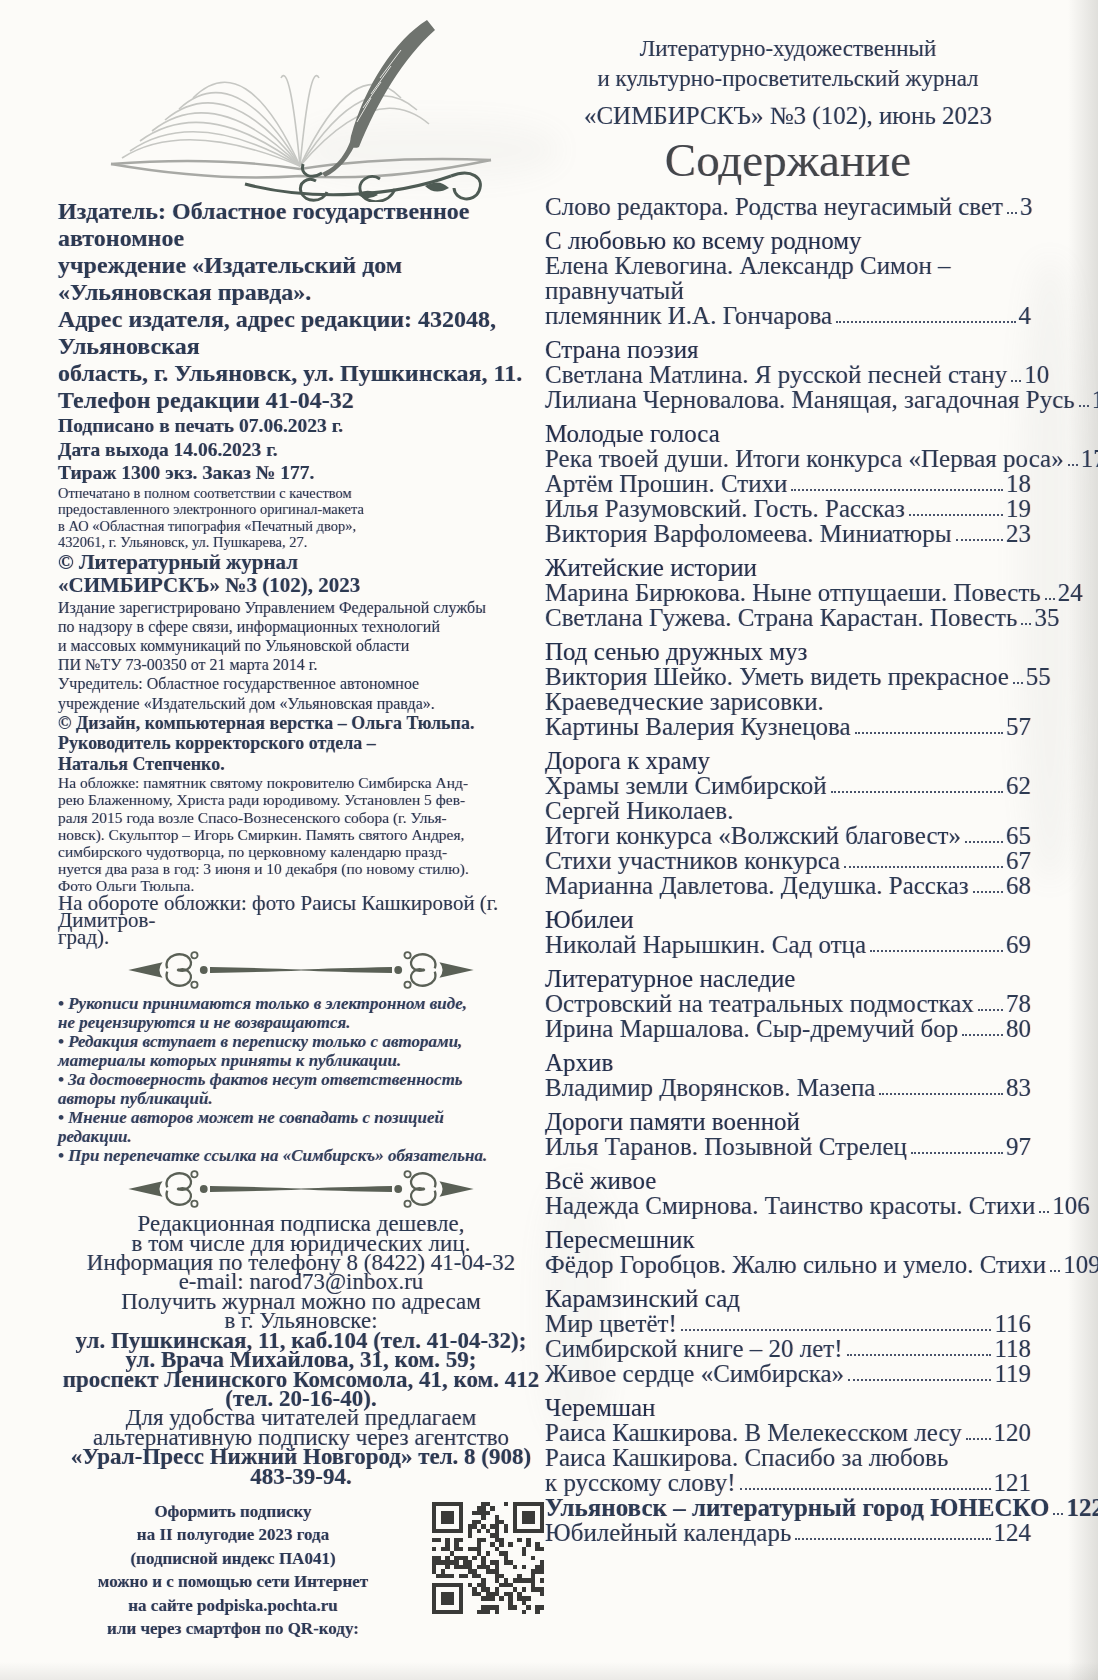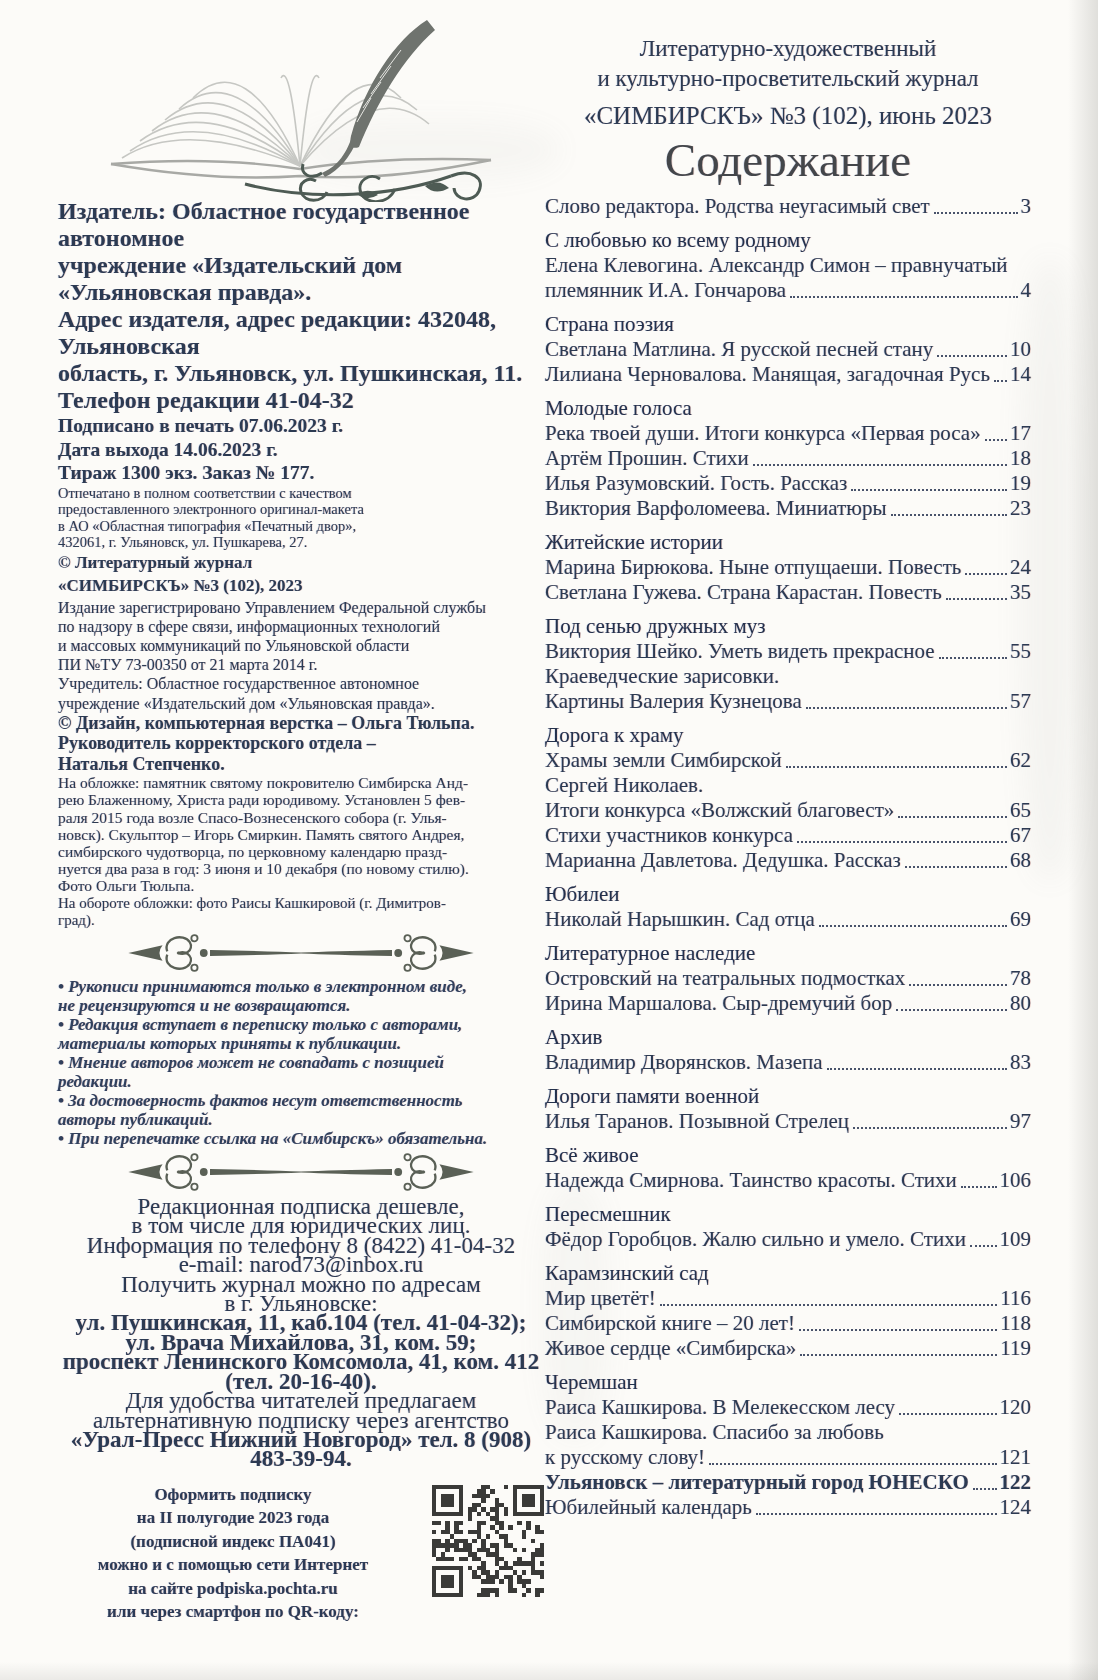--- a/index.html
+++ b/index.html
@@ -23,45 +23,45 @@
   
   .book-orn{position:absolute;left:95px;top:6px;width:420px;height:196px;}
 
   
   .col-left{position:absolute;left:58px;top:198px;width:486px;}
   .col-left p{margin:0;}
   .pre{white-space:pre-line;}
   .imp-p1{font-size:24px;line-height:27px;font-weight:bold;margin-bottom:11px;}
   .imp-dates{font-size:19.5px;line-height:23.5px;font-weight:bold;margin-bottom:13px;}
   .imp-printed{font-size:14.5px;line-height:16.5px;margin-bottom:18px;}
-  .imp-copy{font-size:17px;line-height:23.5px;font-weight:bold;margin-bottom:11px;}
+  .imp-copy{font-size:21px;line-height:23.5px;font-weight:bold;margin-bottom:11px;}
   .imp-reg{font-size:16px;line-height:19.2px;margin-bottom:8px;}
   .imp-design{font-size:18px;line-height:20.5px;font-weight:bold;margin-bottom:8px;}
   .imp-cover{font-size:15.5px;line-height:17.2px;text-align:justify;margin-bottom:1px;}
-  .imp-back{font-size:15px;line-height:17.2px;margin-bottom:2px;}
+  .imp-back{font-size:21px;line-height:17.2px;margin-bottom:2px;}
   .divider{display:block;width:380px;height:42px;margin:3px auto 3px auto;}
   #notices{list-style:none;margin:2px 0 0 0;padding:0;font-style:italic;font-size:17px;line-height:19px;font-weight:bold;color:#31405c;}
   #notices li{white-space:pre-line;}
   #notices li::before{content:"• ";}
   #subscription{text-align:center;font-size:23px;line-height:19.4px;margin-top:4px;}
   #subscription p{margin:0;}
   #subscription p.b{font-weight:bold;}
   .qr-row{display:flex;margin-top:14px;align-items:flex-start;}
   #qr-lines{width:352px;text-align:center;font-weight:bold;font-size:17px;line-height:23.5px;color:#2c3a55;}
   #qr-lines p{margin:0;}
   .qr-box{margin-left:24px;margin-top:2px;}
   #qr-svg{width:112px;height:112px;fill:#3a3a38;shape-rendering:crispEdges;}
 
   
   .col-right{position:absolute;left:545px;top:34px;width:486px;}
   .masthead{text-align:center;}
   .mh1,.mh2{font-size:23px;line-height:30px;}
   .mh3{font-size:25px;line-height:36px;margin-top:4px;}
   .contents-title{font-size:47px;line-height:52px;text-align:center;color:#43464a;margin:0 0 8px 0;font-weight:normal;}
-  .toc{font-size:21px;}
+  .toc{font-size:25px;}
   .toc-h{font-weight:normal;line-height:25px;margin-top:9px;color:#24314c;}
   .toc-t{line-height:25px;}
   .toc-e{display:flex;align-items:baseline;line-height:25px;}
   .toc-e.b .tt,.toc-e.b .pg{font-weight:bold;}
   .toc-e .tt{white-space:nowrap;}
   .toc-e .dots{flex:1;min-width:10px;border-bottom:2.4px dotted #49536b;align-self:flex-end;margin:0 3px 5px 4px;}
   .toc-e .pg{white-space:nowrap;}
 </style>
 </head>
 <body>
@@ -170,24 +170,24 @@
         <circle fill="#5a6056" cx="105" cy="27" r="5"></circle>
         <path fill="#5a6056" d="M113,23 Q190,24.6 230,26.4 L230,27.6 Q190,29.4 113,31 Z"></path>
       </g>
     </svg>
 
     <ul id="notices">
         <li>Рукописи принимаются только в электронном виде,
 не рецензируются и не возвращаются.</li>
         <li>Редакция вступает в переписку только с авторами,
 материалы которых приняты к публикации.</li>
+        <li>За достоверность фактов несут ответственность
+авторы публикаций.</li>
         <li>Мнение авторов может не совпадать с позицией
 редакции.</li>
-        <li>За достоверность фактов несут ответственность
-авторы публикаций.</li>
         <li>При перепечатке ссылка на «Симбирскъ» обязательна.</li>
       </ul>
 
     <svg class="divider" viewBox="0 0 460 54">
       <g>
         <path fill="#5a6056" d="M8,27 L52,17 Q44,27 52,37 Z"></path>
         <path fill="none" stroke="#5a6056" stroke-width="3" d="M58,25 C52,7 79,1 87,13 C93,23 80,32 71,26"></path>
         <path fill="none" stroke="#5a6056" stroke-width="3" d="M58,29 C52,47 79,53 87,41 C93,31 80,22 71,28"></path>
         <circle fill="none" stroke="#5a6056" stroke-width="2.4" cx="93" cy="8" r="4"></circle>
         <circle fill="none" stroke="#5a6056" stroke-width="2.4" cx="93" cy="46" r="4"></circle>

